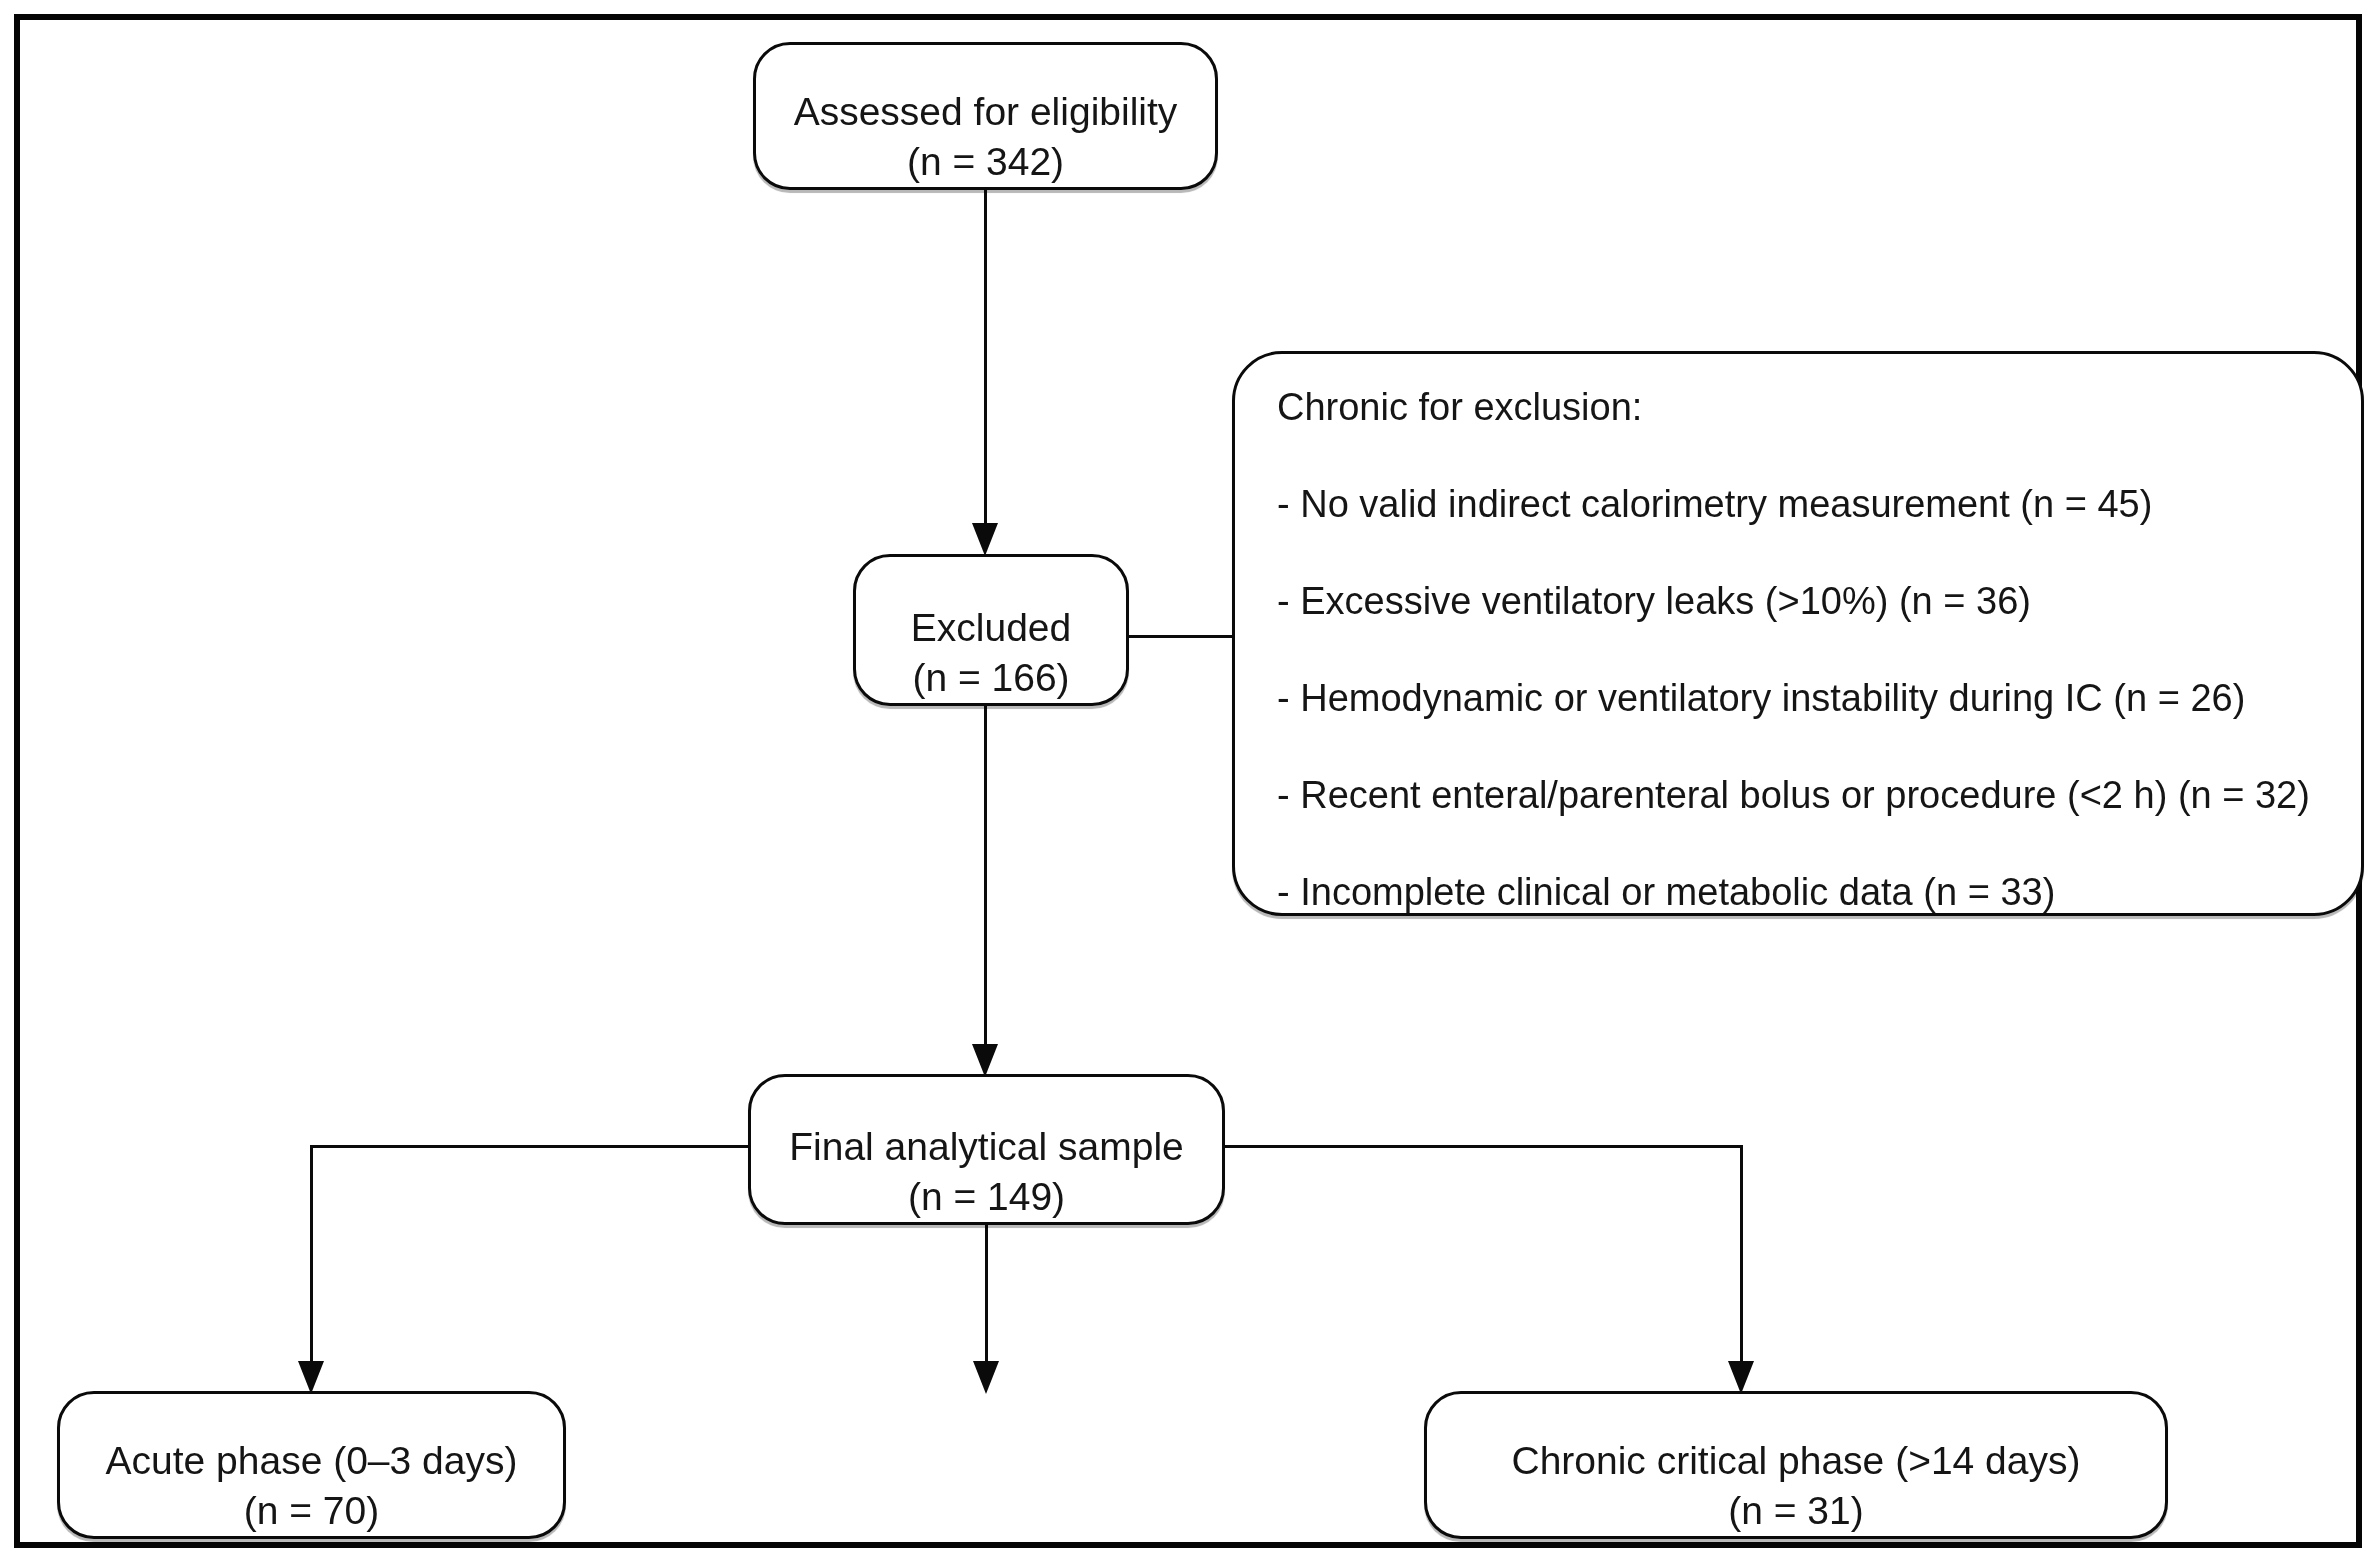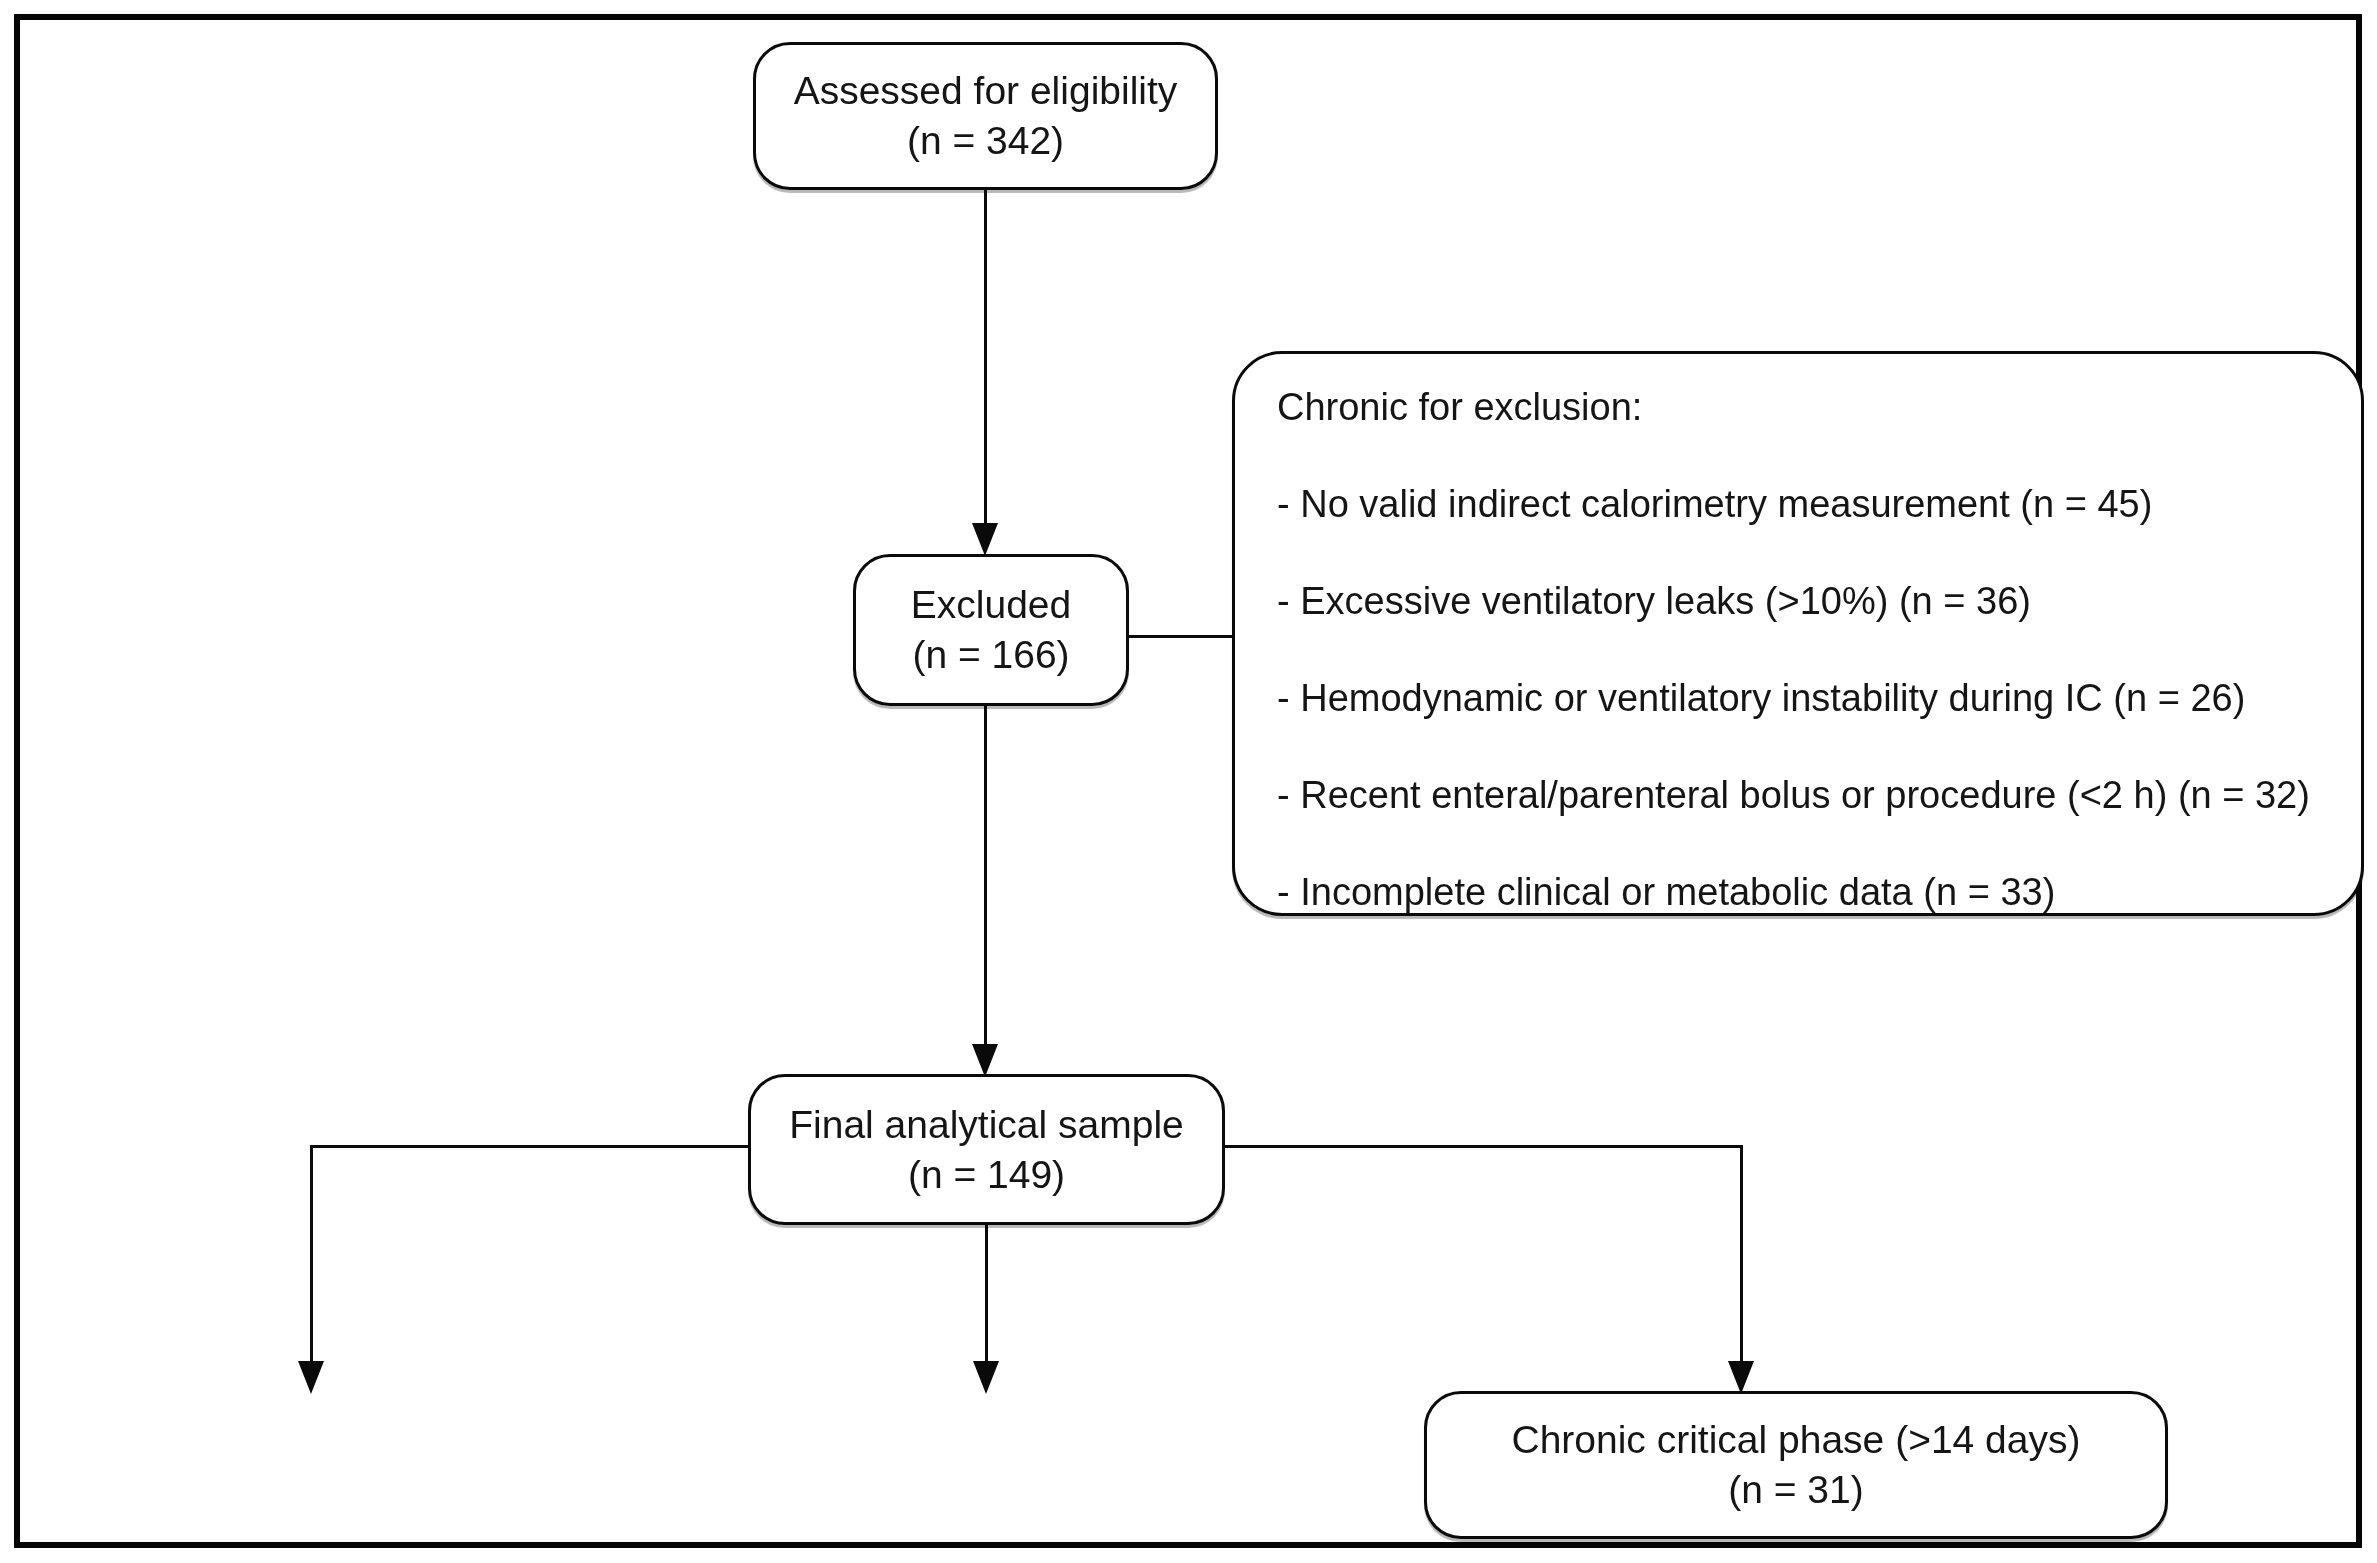--- a/index.html
+++ b/index.html
@@ -26,21 +26,21 @@
   }
   .node {
     position: absolute;
     box-sizing: border-box;
     border: 3.6px solid #0a0a0a;
     border-radius: 37px;
     background: #ffffff;
     display: flex;
     flex-direction: column;
     align-items: center;
-    justify-content: center;
+    justify-content: flex-end;
     text-align: center;
     font-size: 39px;
     line-height: 1.28;
     box-shadow: 0 2.9px 0.7px rgba(0,0,0,0.28);
   }
   .reasons-box {
     position: absolute;
     box-sizing: border-box;
     border: 3.6px solid #0a0a0a;
     border-radius: 50px;
@@ -111,20 +111,24 @@
     <div class="reasons-line">- Hemodynamic or ventilatory instability during IC (n = 26)</div>
     <div class="reasons-line">- Recent enteral/parenteral bolus or procedure (&lt;2 h) (n = 32)</div>
     <div class="reasons-line">- Incomplete clinical or metabolic data (n = 33)</div>
   </div>
 
   <div class="node" style="left:748px; top:1074px; width:477px; height:151px;">
     <div>Final analytical sample</div>
     <div>(n = 149)</div>
   </div>
 
+  <div class="node" style="left:57px; top:1391px; width:509px; height:148px;">
+    <div>Acute phase (0–3 days)</div>
+    <div>(n = 70)</div>
+  </div>
 
 
   <div class="node" style="left:1424px; top:1391px; width:744px; height:148px;">
     <div>Chronic critical phase (&gt;14 days)</div>
     <div>(n = 31)</div>
   </div>
 
 </div>
 
 

